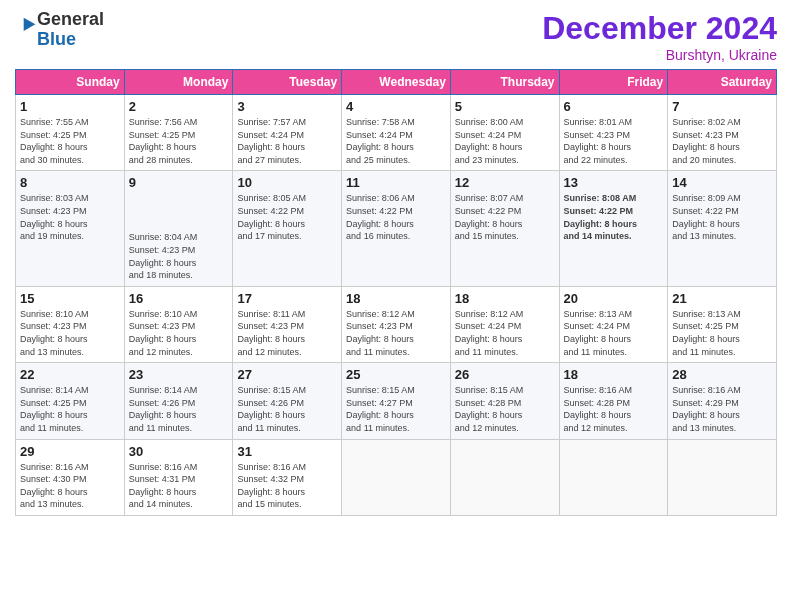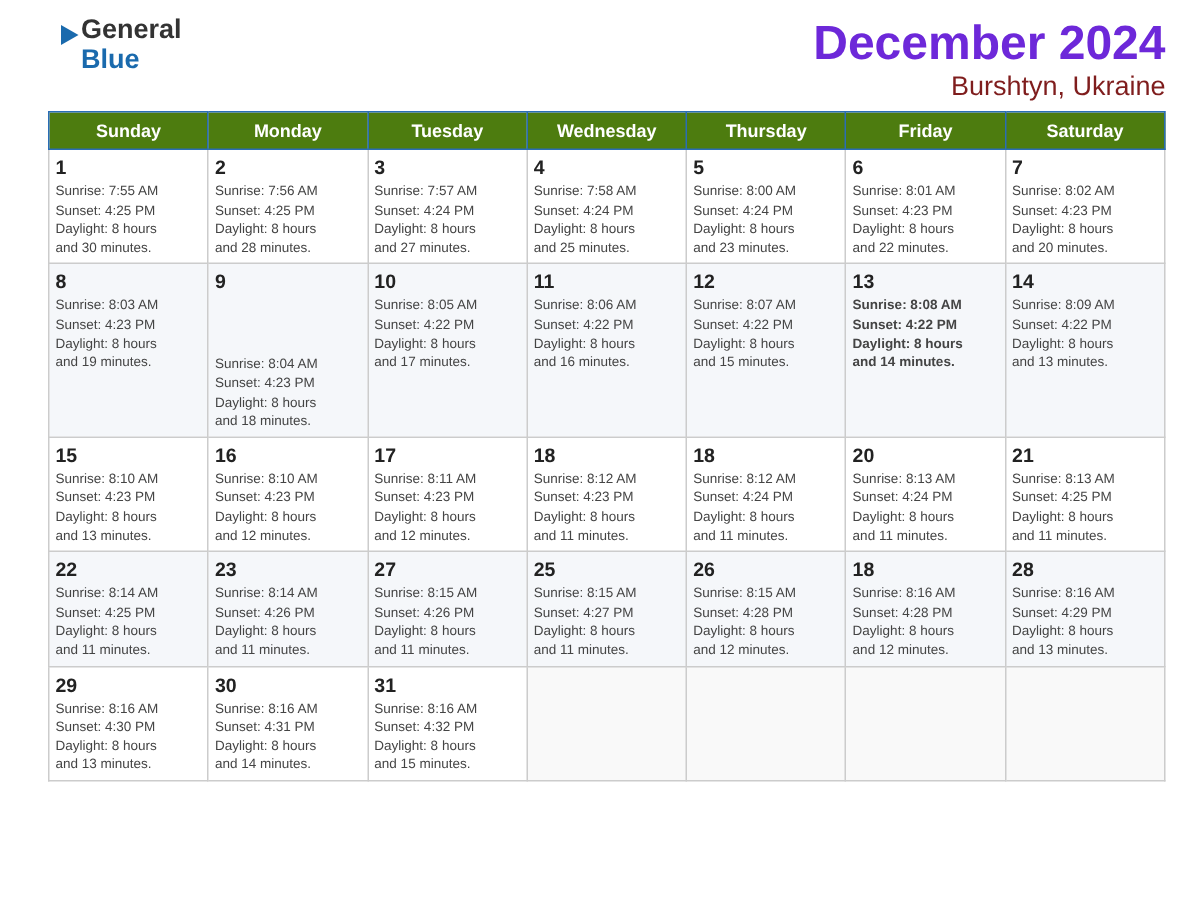--- a/index.html
+++ b/index.html
@@ -5,21 +5,21 @@
     * { box-sizing: border-box; margin: 0; padding: 0; }
     body {
       font-family: Arial, sans-serif;
       background: #fff;
       width: 792px;
       height: 612px;
       overflow: hidden;
     }
     .container {
       width: 792px;
-      padding: 10px 15px 10px 32px;
+      padding: 10px 15px 10px 15px;
     }
     .header-row {
       display: flex;
       justify-content: space-between;
       align-items: flex-start;
       margin-bottom: 6px;
     }
     .logo {
       display: flex;
       align-items: center;
@@ -39,33 +39,33 @@
     }
     .title-block {
       text-align: right;
     }
     .month-title {
       font-size: 32px;
       font-weight: bold;
       color: #6d28d9;
     }
     .location {
-      font-size: 18px;
-      color: #7f1d1d;
+      font-size: 14px;
+      color: #a21caf;
     }
     .calendar {
       width: 100%;
       border-collapse: collapse;
       font-size: 10px;
     }
     .calendar thead tr th {
-      background-color: #4d7c0f;
+      background-color: #ec4899;
       color: #fff;
       padding: 5px 4px;
-      text-align: center;
+      text-align: right;
       font-size: 12px;
       font-weight: bold;
       border: 1px solid #2a6db5;
     }
     .calendar tbody tr td {
       border: 1px solid #ccc;
       vertical-align: top;
       padding: 4px;
       width: calc(100% / 7);
       min-height: 70px;

